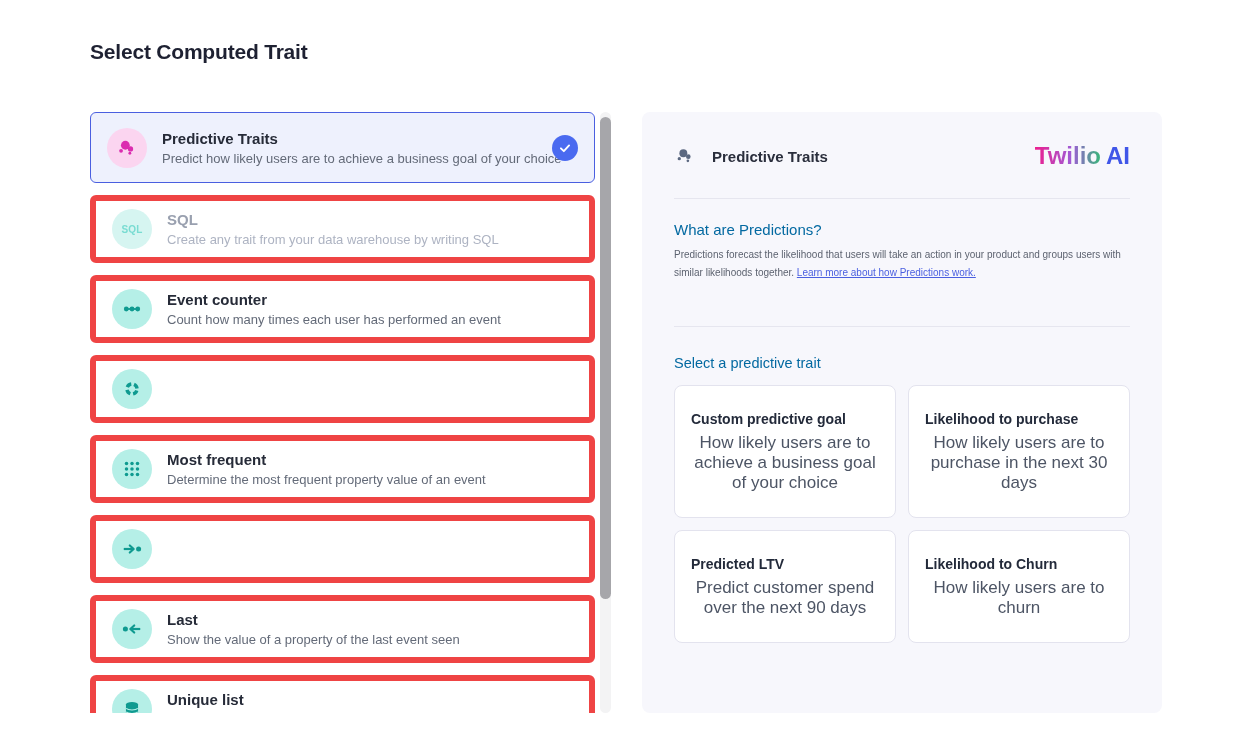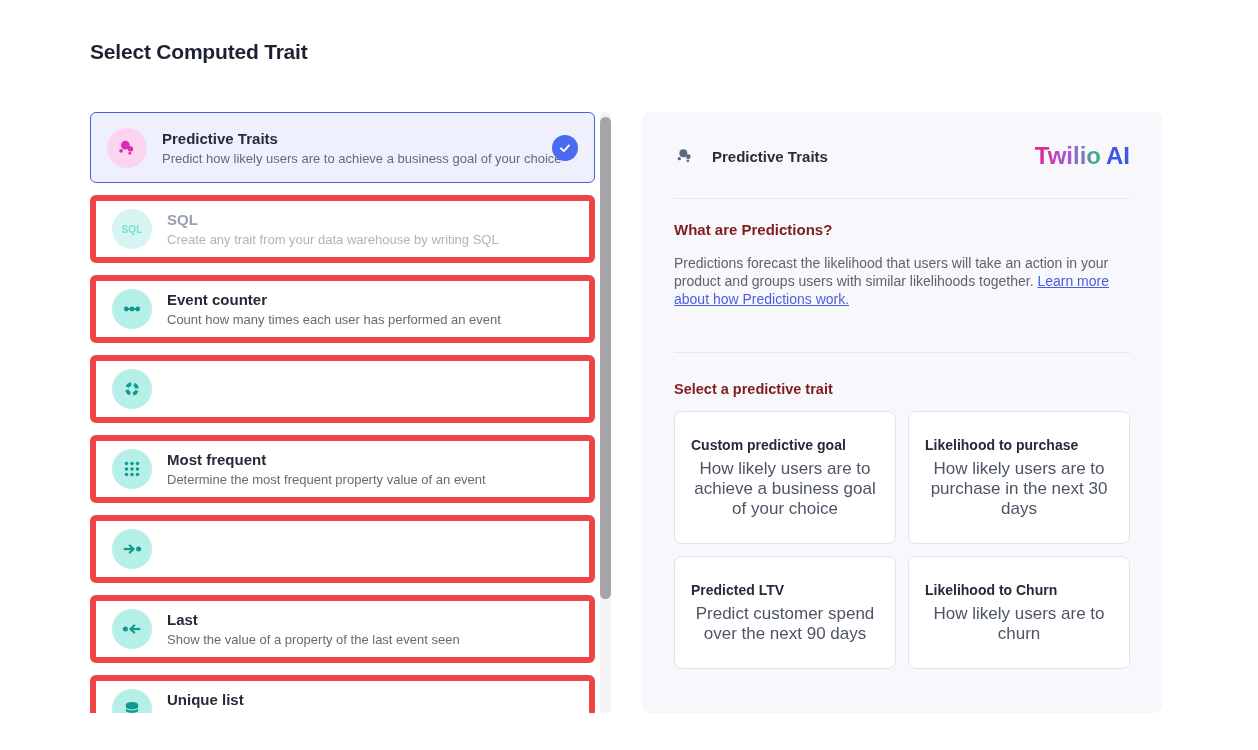--- a/index.html
+++ b/index.html
@@ -65,24 +65,24 @@
     font-size: 15px; font-weight: 600; color: #2a2e3c; margin-left: 16px;
   }
   .brand { margin-left: auto; font-size: 24px; font-weight: 700; }
   .brand .twilio {
     background: linear-gradient(90deg, #ec1e8e 0%, #a05bd6 55%, #35b877 100%);
     -webkit-background-clip: text; background-clip: text;
     -webkit-text-fill-color: transparent; color: transparent;
   }
   .brand .ai { color: #4056e8; margin-left: 5px; }
   .divider { border: none; border-top: 1px solid #e6e6ef; }
-  .section-heading { font-size: 15px; font-weight: 700; color: #7f1d1d; }
+  .section-heading { font-size: 15px; font-weight: 400; color: #0369a1; }
   .about-heading { margin-top: 22px; }
   .about-body {
-    margin-top: 16px; font-size: 14px; line-height: 18px; color: #5d6370;
+    margin-top: 8px; font-size: 10px; line-height: 18px; color: #5d6370;
     max-width: 450px;
   }
   .about-body a { color: #4a5fe0; text-decoration: underline; }
   .divider-2 { margin-top: 44px; }
   .select-heading { margin-top: 28px; font-size: 14.5px; }
   .card-grid {
     margin-top: 14px; display: grid; grid-template-columns: 1fr 1fr; gap: 12px;
   }
   .trait-card {
     background: #ffffff; border: 1px solid #e3e3ee; border-radius: 8px;

